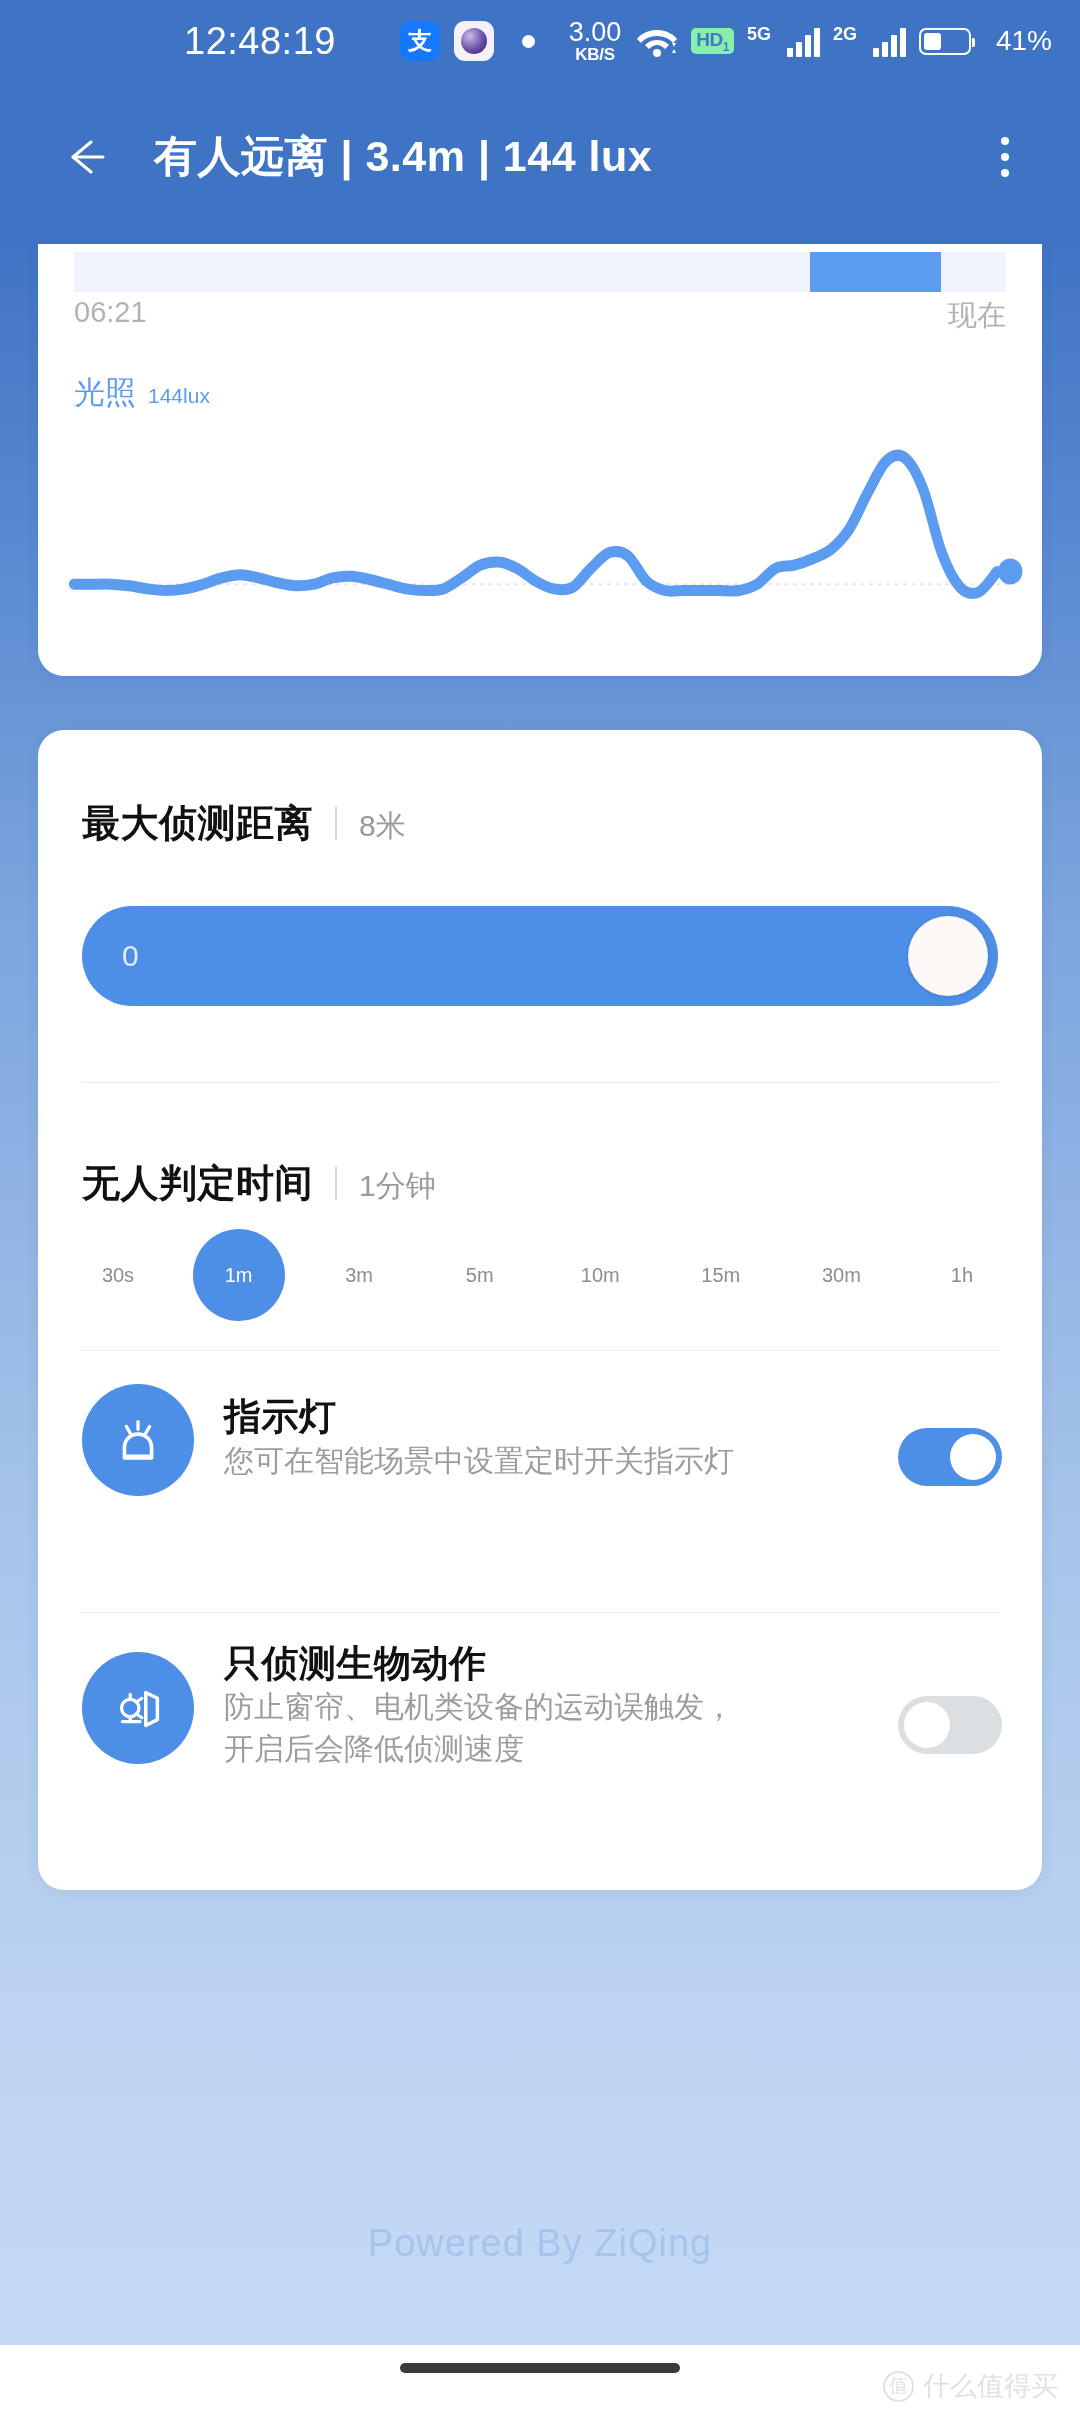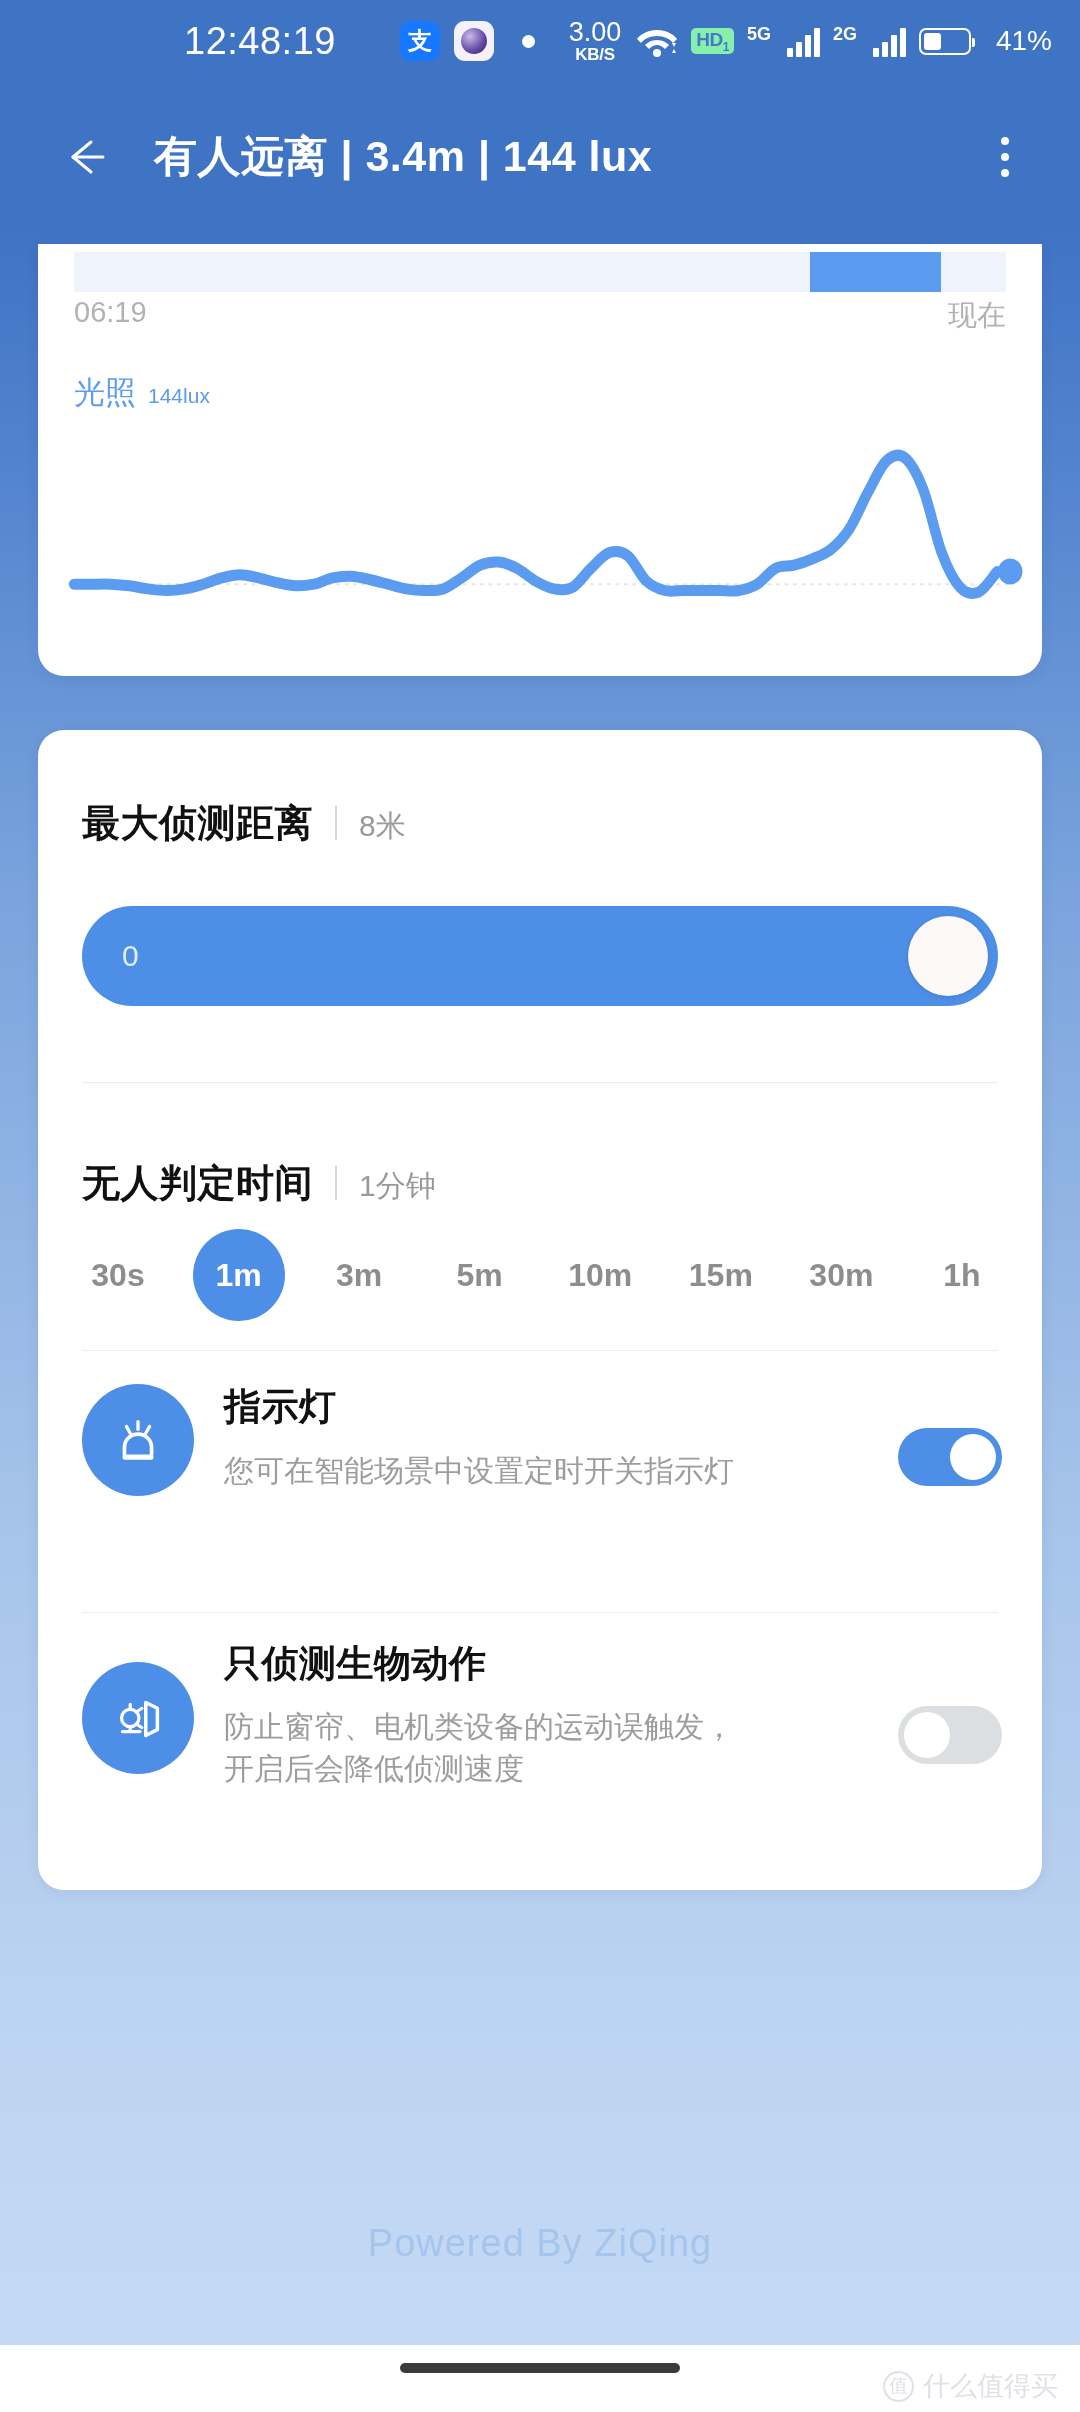--- a/index.html
+++ b/index.html
@@ -283,28 +283,27 @@
 
   .chips {
     position: absolute;
     top: 490px; left: 34px; right: 34px;
     height: 110px;
     display: flex;
     align-items: center;
     justify-content: space-between;
   }
   .chip {
-    font-size: 32px;
+    font-size: 20px;
     color: #8d8d8d;
     width: 92px; height: 92px;
     border-radius: 50%;
     display: flex; align-items: center; justify-content: center;
     cursor: pointer;
     flex: none;
-    font-weight: bold;
   }
   .chip.active {
     background: #4d8ee6;
     color: #ffffff;
   }
 
   
   .trow {
     position: absolute;
     left: 44px; right: 40px;
@@ -328,21 +327,21 @@
     padding-top: 2px;
   }
   .ttitle {
     font-size: 37px; font-weight: 700; color: #111;
     letter-spacing: 0.5px;
     line-height: 1.2;
   }
   .tdesc {
     font-size: 30px; color: #9d9d9d;
     line-height: 1.38;
-    margin-top: 20px;
+    margin-top: 0;
     max-width: 520px;
   }
   .toggle {
     width: 104px; height: 58px;
     border-radius: 30px;
     flex: none;
     position: relative;
     margin-top: 40px;
     margin-left: 10px;
     cursor: pointer;
@@ -483,21 +482,21 @@
 </div>
 
 <div class="card card-chart">
 
   <div class="timeline-row">
     <div class="timeline-track"></div>
     <div class="timeline-seg" id="timeline-seg" style="left: 79%; width: 14%; background: rgb(91, 155, 240);"></div>
   </div>
 
   <div class="axis-labels axis-top">
-    <span>06:19</span>
+    <span>06:21</span>
     <span>现在</span>
   </div>
 
   <div class="legend">
     <span class="legend-name">光照</span>
     <span class="legend-val">144lux</span>
   </div>
 
   <div class="chart-area">
     <svg id="chart-svg" viewBox="0 0 1000 200" preserveAspectRatio="none">

